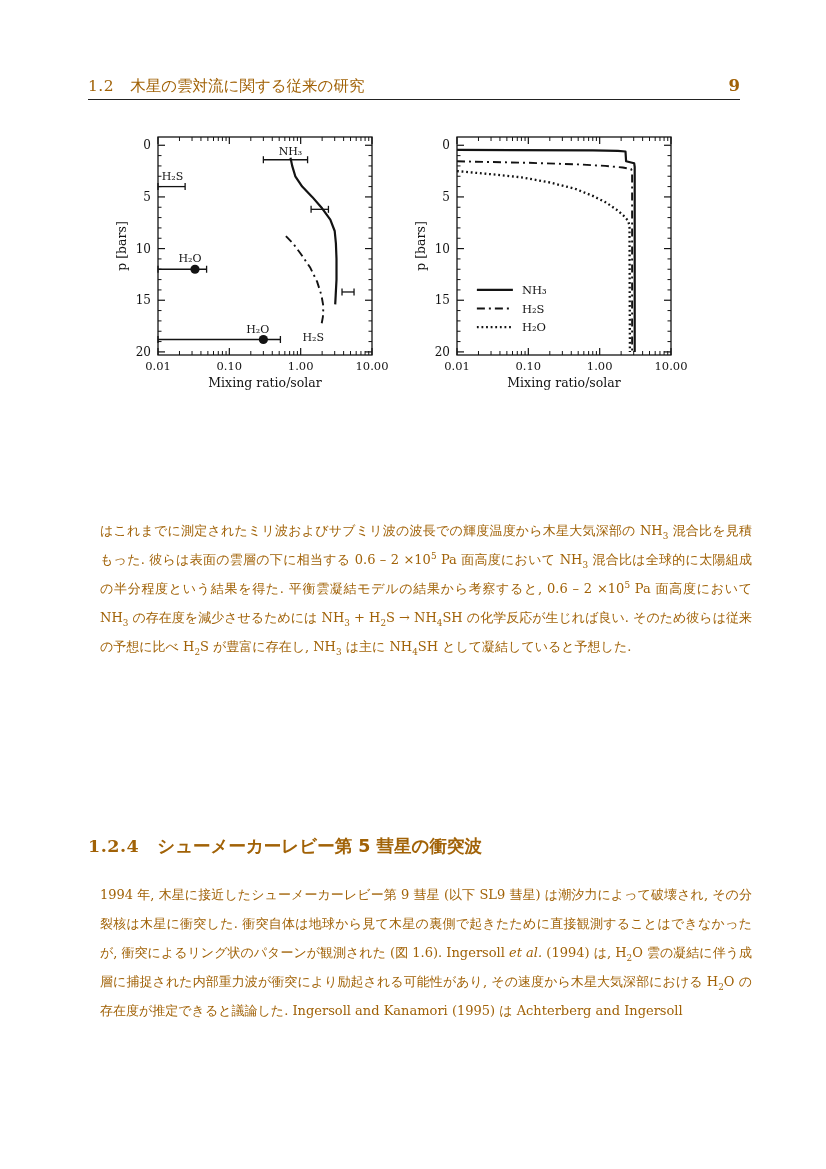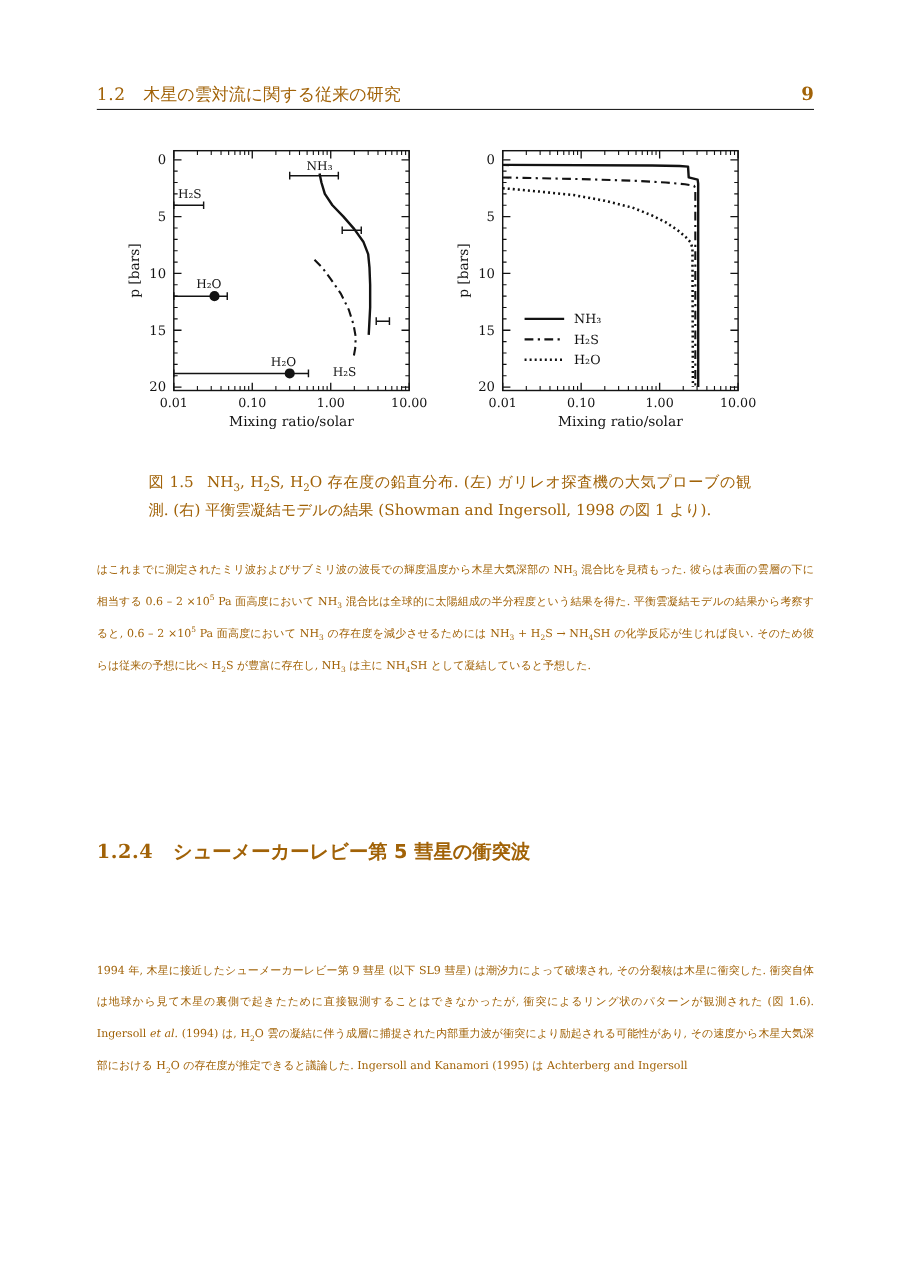--- a/index.html
+++ b/index.html
@@ -8,27 +8,27 @@
   .running-head{position:absolute;left:88px;top:76px;width:652px;display:flex;align-items:baseline;font-size:15.5px;}
   .rh-num{letter-spacing:0.5px;}
   .rh-title{margin-left:16px;}
   .rh-page{margin-left:auto;font-weight:bold;font-size:16.5px;}
   .head-rule{position:absolute;left:88px;top:99px;width:652px;border-top:1.4px solid #222;}
   .plots{position:absolute;left:0;top:123px;width:826px;height:290px;}
   .plot-left{position:absolute;left:114px;top:0;}
   .plot-right{position:absolute;left:413px;top:0;}
   .caption{position:absolute;left:135px;top:427px;width:548px;font-size:13.8px;line-height:24.6px;text-align:justify;}
   .cap-label{margin-right:12px;}
-  p.body{position:absolute;left:88px;width:652px;margin:0;font-size:10px;line-height:29.1px;text-align:justify;}
+  p.body{position:absolute;left:88px;width:652px;margin:12px;font-size:13px;line-height:29.1px;text-align:justify;}
   .p1{top:504px;}
   .p2{top:689px;}
   .p3{top:868px;}
   sub{font-size:68%;line-height:0;}
   sup{font-size:68%;line-height:0;}
-  h2.subsection{position:absolute;left:88px;top:762px;width:652px;margin:0;font-size:17.5px;font-weight:bold;
+  h2.subsection{position:absolute;left:88px;top:834px;width:652px;margin:0;font-size:17.5px;font-weight:bold;
       font-family:"DejaVu Sans","Liberation Sans",sans-serif;display:flex;align-items:baseline;}
   .sec-num{font-family:"DejaVu Serif","Liberation Serif",serif;letter-spacing:0.5px;}
   .sec-title{margin-left:18px;}
   svg text{fill:#131313;font-family:"DejaVu Serif","Liberation Serif",serif;}
 </style>
 </head>
 <body>
 
 <div class="page">
 
@@ -295,23 +295,20 @@
         <polyline points="44.0,48.1 78.0,51.2 108.4,54.3 136.8,59.5 161.9,65.7 179.8,72.9 192.3,79.1 203.1,86.3 210.4,92.5 215.1,97.7 216.5,102.9 216.9,228.9" fill="none" stroke="#131313" stroke-linejoin="round" stroke-linecap="butt" stroke-width="2.3" stroke-dasharray="1.8 2.8"></polyline>
         <line x1="63.88442353463513" y1="166.90995260663507" x2="99.88442353463513" y2="166.90995260663507" stroke="#131313" stroke-width="2.2"></line>
         <text x="108.88442353463513" y="170.90995260663507" font-size="11.5">NH₃</text>
         <line x1="63.88442353463513" y1="185.50710900473933" x2="99.88442353463513" y2="185.50710900473933" stroke="#131313" stroke-width="1.9" stroke-dasharray="8 4 2 4"></line>
         <text x="108.88442353463513" y="189.50710900473933" font-size="11.5">H₂S</text>
         <line x1="63.88442353463513" y1="204.1042654028436" x2="99.88442353463513" y2="204.1042654028436" stroke="#131313" stroke-width="2.3" stroke-dasharray="1.8 2.8"></line>
         <text x="108.88442353463513" y="208.1042654028436" font-size="11.5">H₂O</text>
       </svg>
   </div>
 
-  <div class="caption">
-    <span class="cap-label">図 1.5</span><span class="cap-text">NH<sub>3</sub>, H<sub>2</sub>S, H<sub>2</sub>O 存在度の鉛直分布. (左) ガリレオ探査機の大気プローブの観測. (右) 平衡雲凝結モデルの結果 (Showman and Ingersoll, 1998 の図 1 より).</span>
-  </div>
 
   <p class="body p1">はこれまでに測定されたミリ波およびサブミリ波の波長での輝度温度から木星大気深部の NH<sub>3</sub> 混合比を見積もった. 彼らは表面の雲層の下に相当する 0.6 – 2 ×10<sup>5</sup> Pa 面高度において NH<sub>3</sub> 混合比は全球的に太陽組成の半分程度という結果を得た. 平衡雲凝結モデルの結果から考察すると, 0.6 – 2 ×10<sup>5</sup> Pa 面高度において NH<sub>3</sub> の存在度を減少させるためには NH<sub>3</sub> + H<sub>2</sub>S → NH<sub>4</sub>SH の化学反応が生じれば良い. そのため彼らは従来の予想に比べ H<sub>2</sub>S が豊富に存在し, NH<sub>3</sub> は主に NH<sub>4</sub>SH として凝結していると予想した.</p>
 
   <h2 class="subsection">
     <span class="sec-num">1.2.4</span>
     <span class="sec-title">シューメーカーレビー第 5 彗星の衝突波</span>
   </h2>
 
   <p class="body p3">1994 年, 木星に接近したシューメーカーレビー第 9 彗星 (以下 SL9 彗星) は潮汐力によって破壊され, その分裂核は木星に衝突した. 衝突自体は地球から見て木星の裏側で起きたために直接観測することはできなかったが, 衝突によるリング状のパターンが観測された (図 1.6). Ingersoll <i>et al.</i> (1994) は, H<sub>2</sub>O 雲の凝結に伴う成層に捕捉された内部重力波が衝突により励起される可能性があり, その速度から木星大気深部における H<sub>2</sub>O の存在度が推定できると議論した. Ingersoll and Kanamori (1995) は Achterberg and Ingersoll</p>
 

